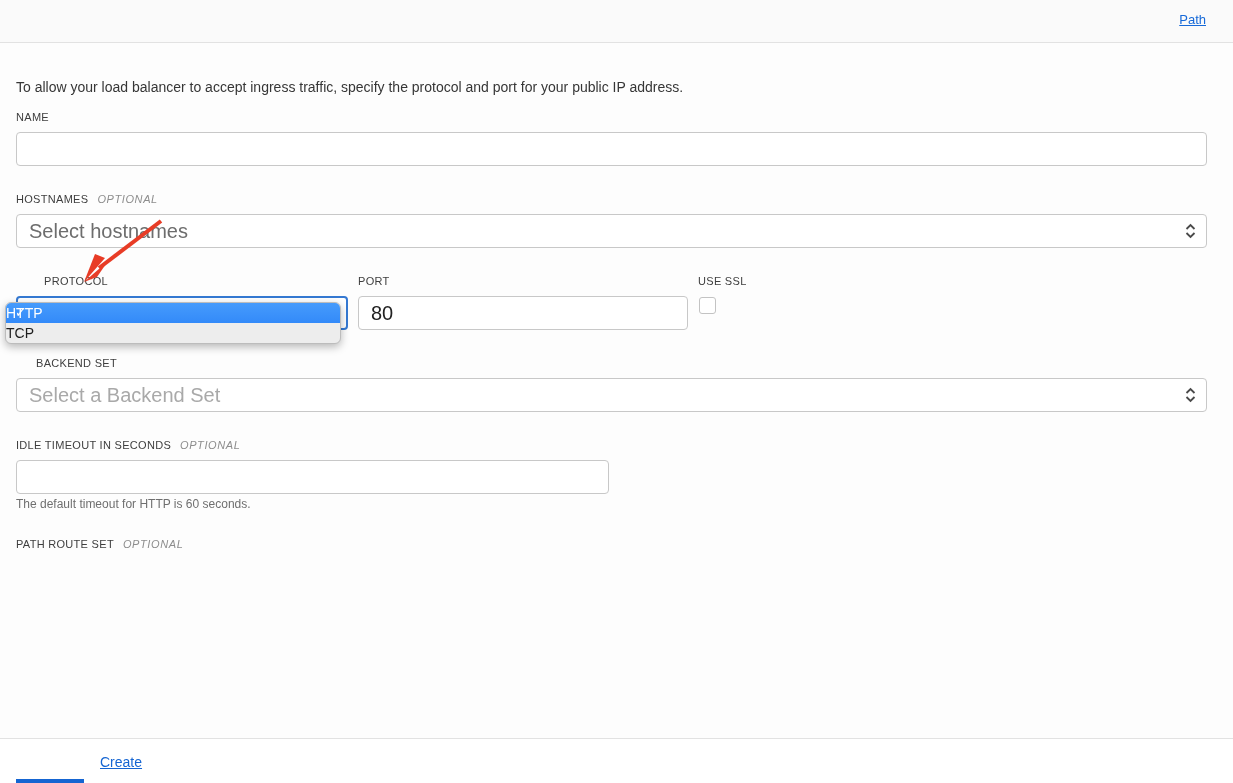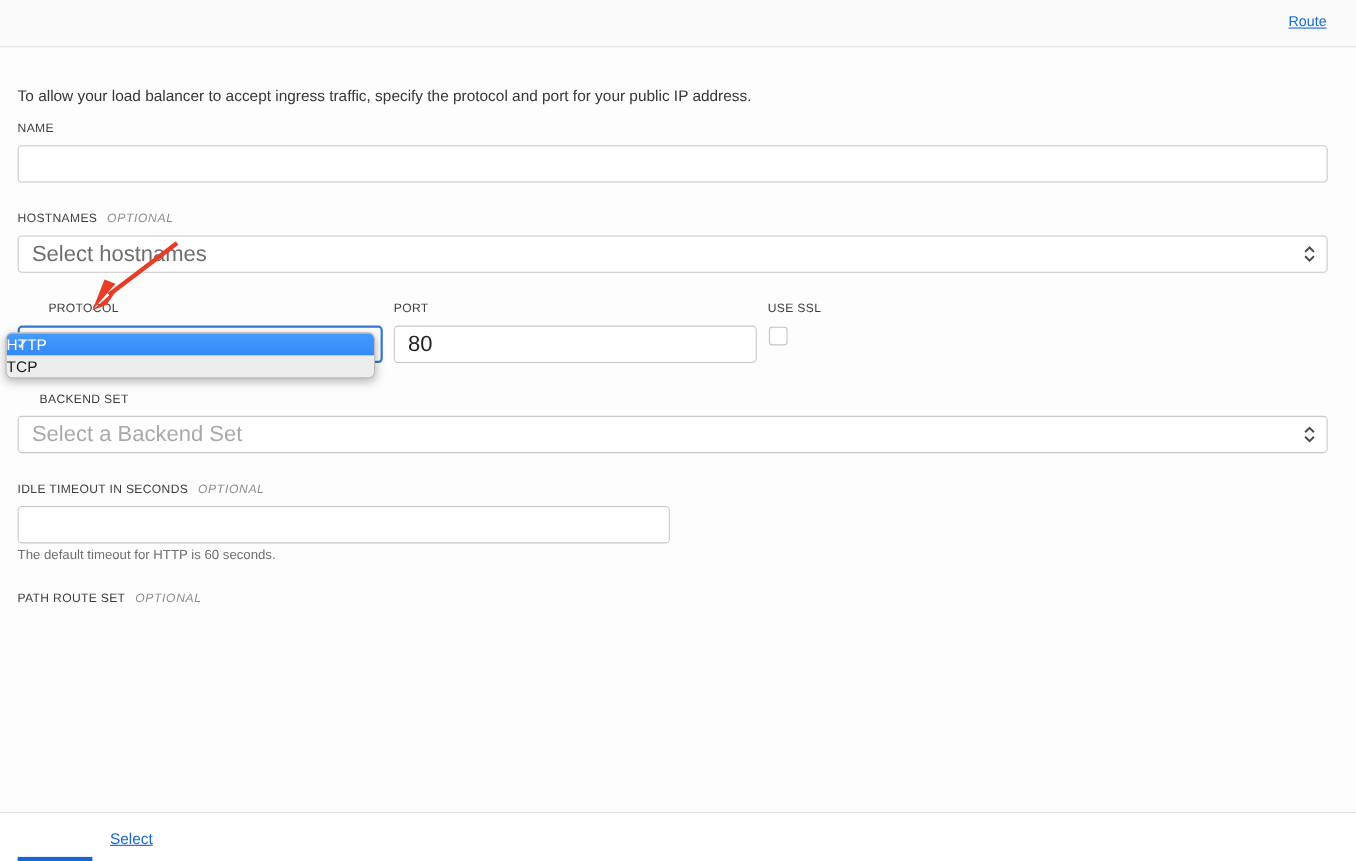--- a/index.html
+++ b/index.html
@@ -110,21 +110,21 @@
   }
 
   .arrow-overlay { position:absolute; left:0; top:0; pointer-events:none; z-index:10; }
 </style>
 </head>
 <body>
 
 <div class="page">
 
   <div class="header">
-    <a class="help-link">Route</a>
+    <a class="help-link">Path</a>
   </div>
 
   <div class="intro">To allow your load balancer to accept ingress traffic, specify the protocol and port for your public IP address.</div>
 
   <div class="field-label" style="left:16px; top:111px;">NAME</div>
   <input class="text-input" style="left: 16px; top: 132px; width: 1191px;" type="text" value="">
 
   <div class="field-label" style="left:16px; top:193px;">
     <span>HOSTNAMES</span><span class="optional-tag">OPTIONAL</span>
   </div>
@@ -187,16 +187,16 @@
   </div>
 
   <svg class="arrow-overlay" width="1233" height="783">
     <line x1="161" y1="221" x2="99" y2="268" stroke="#e83c26" stroke-width="4"></line>
     <polygon points="84,282 108,261 97,277" fill="#e83c26"></polygon>
     <polygon points="84,282 105,258 95,254" fill="#e83c26"></polygon>
   </svg>
 
   <div class="footer">
     <button class="create-button">Create</button>
-    <a class="cancel-link">Select</a>
+    <a class="cancel-link">Create</a>
   </div>
 
 </div>
 
 </body></html>

